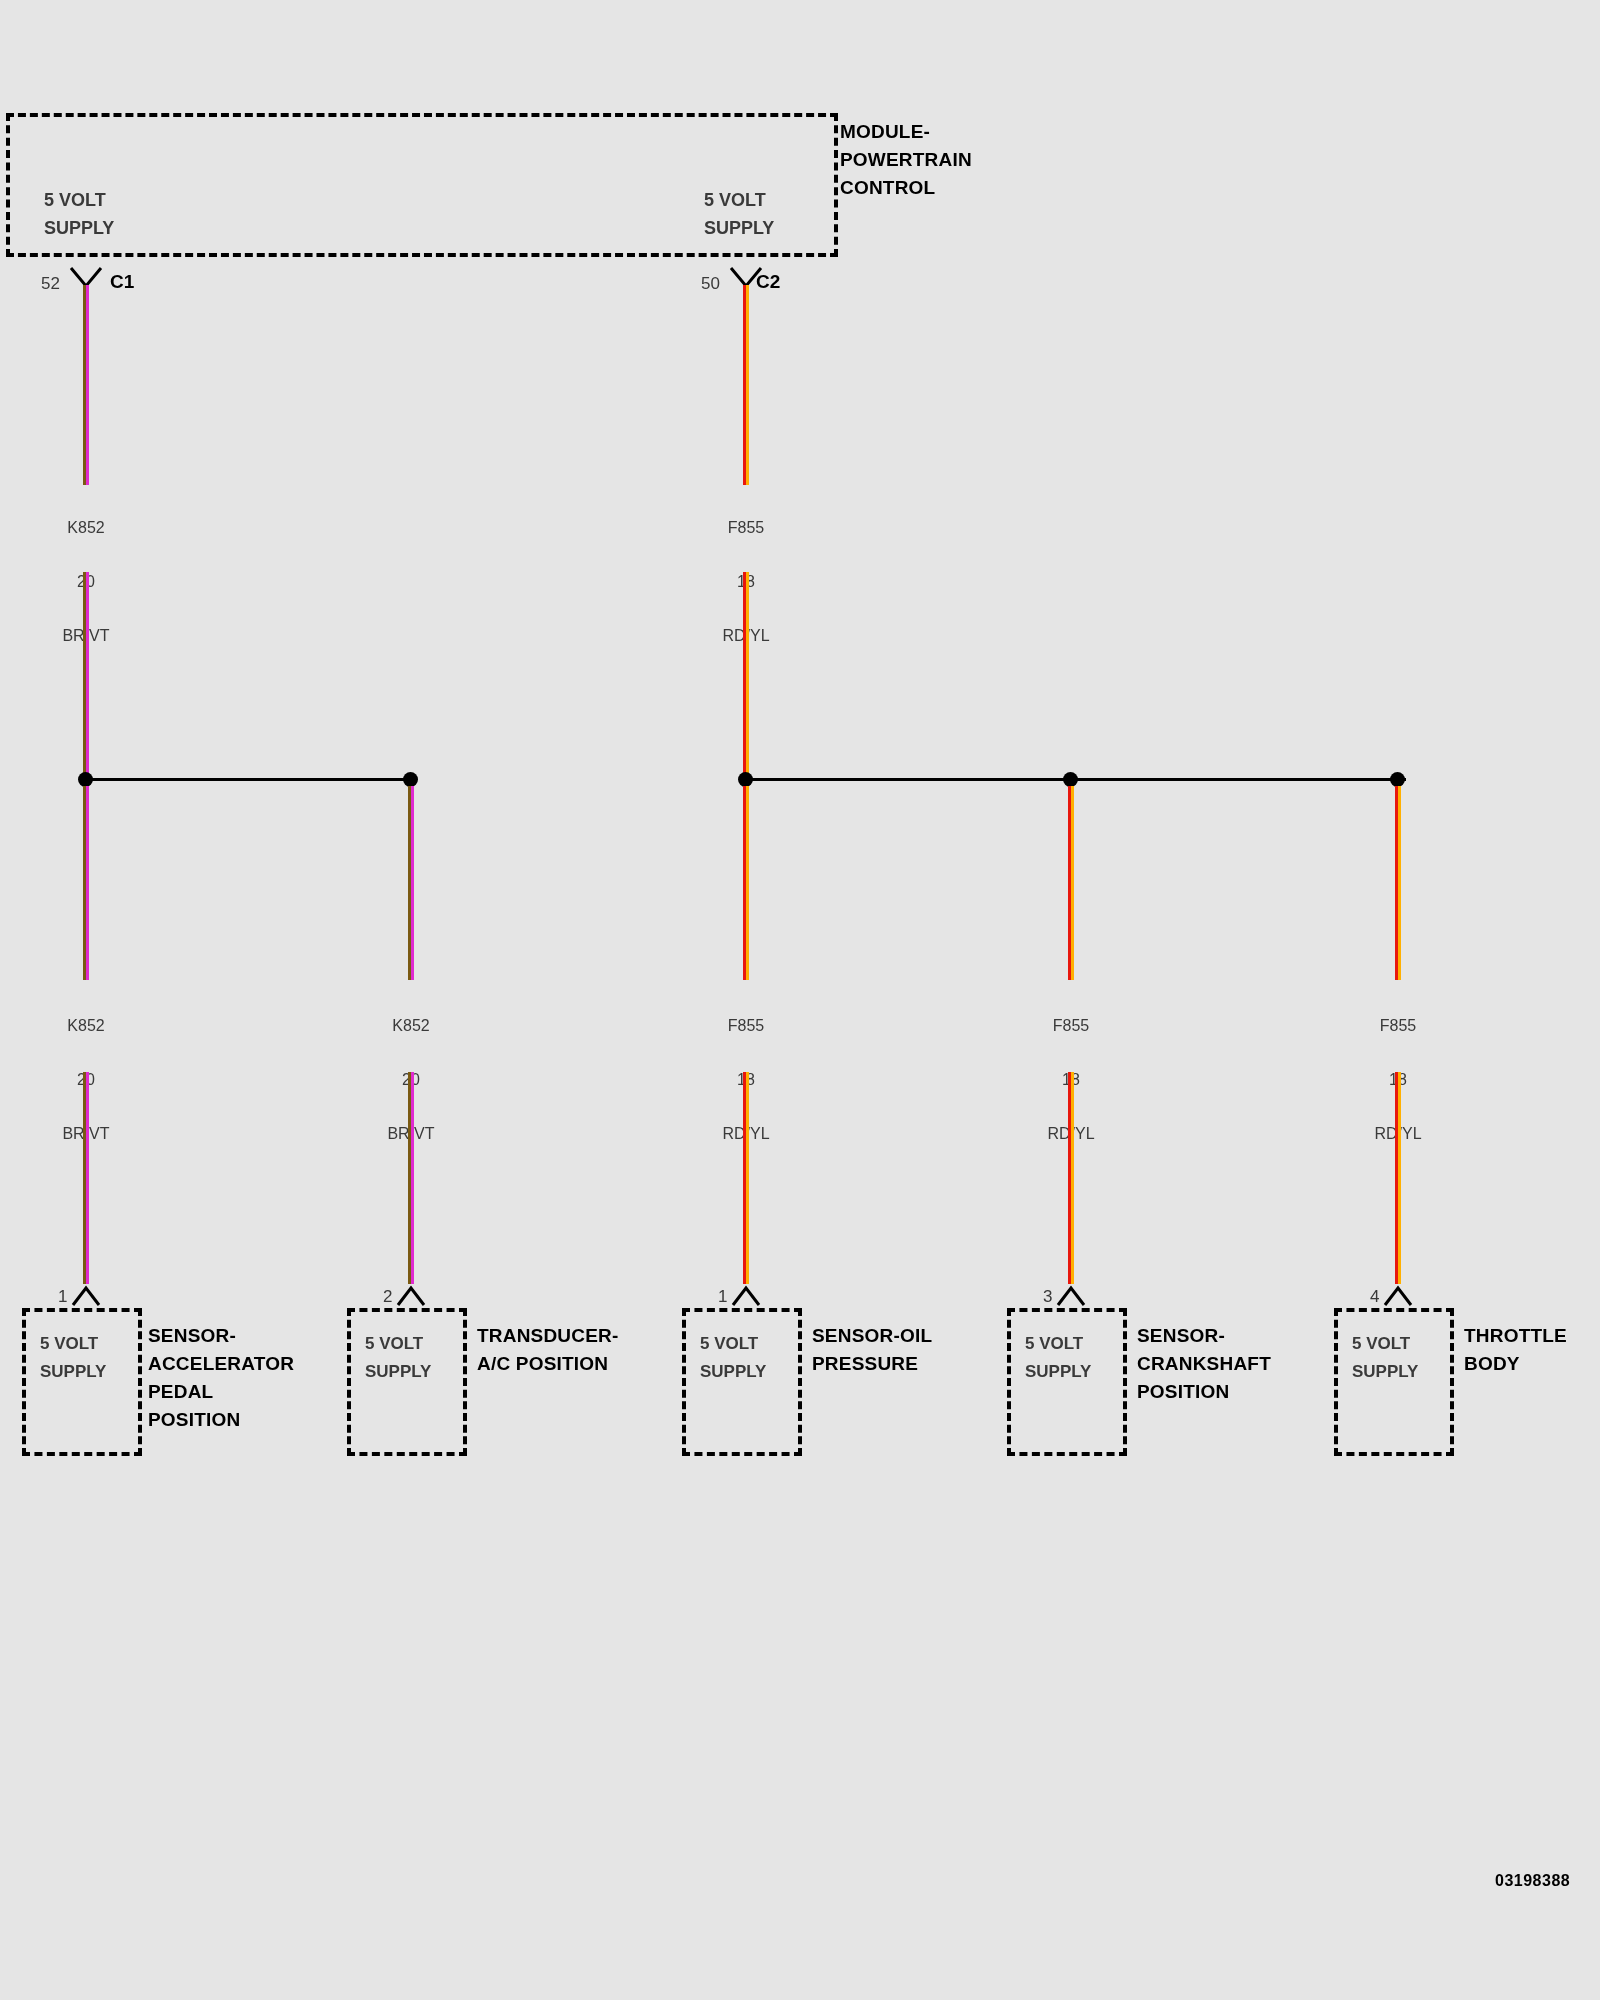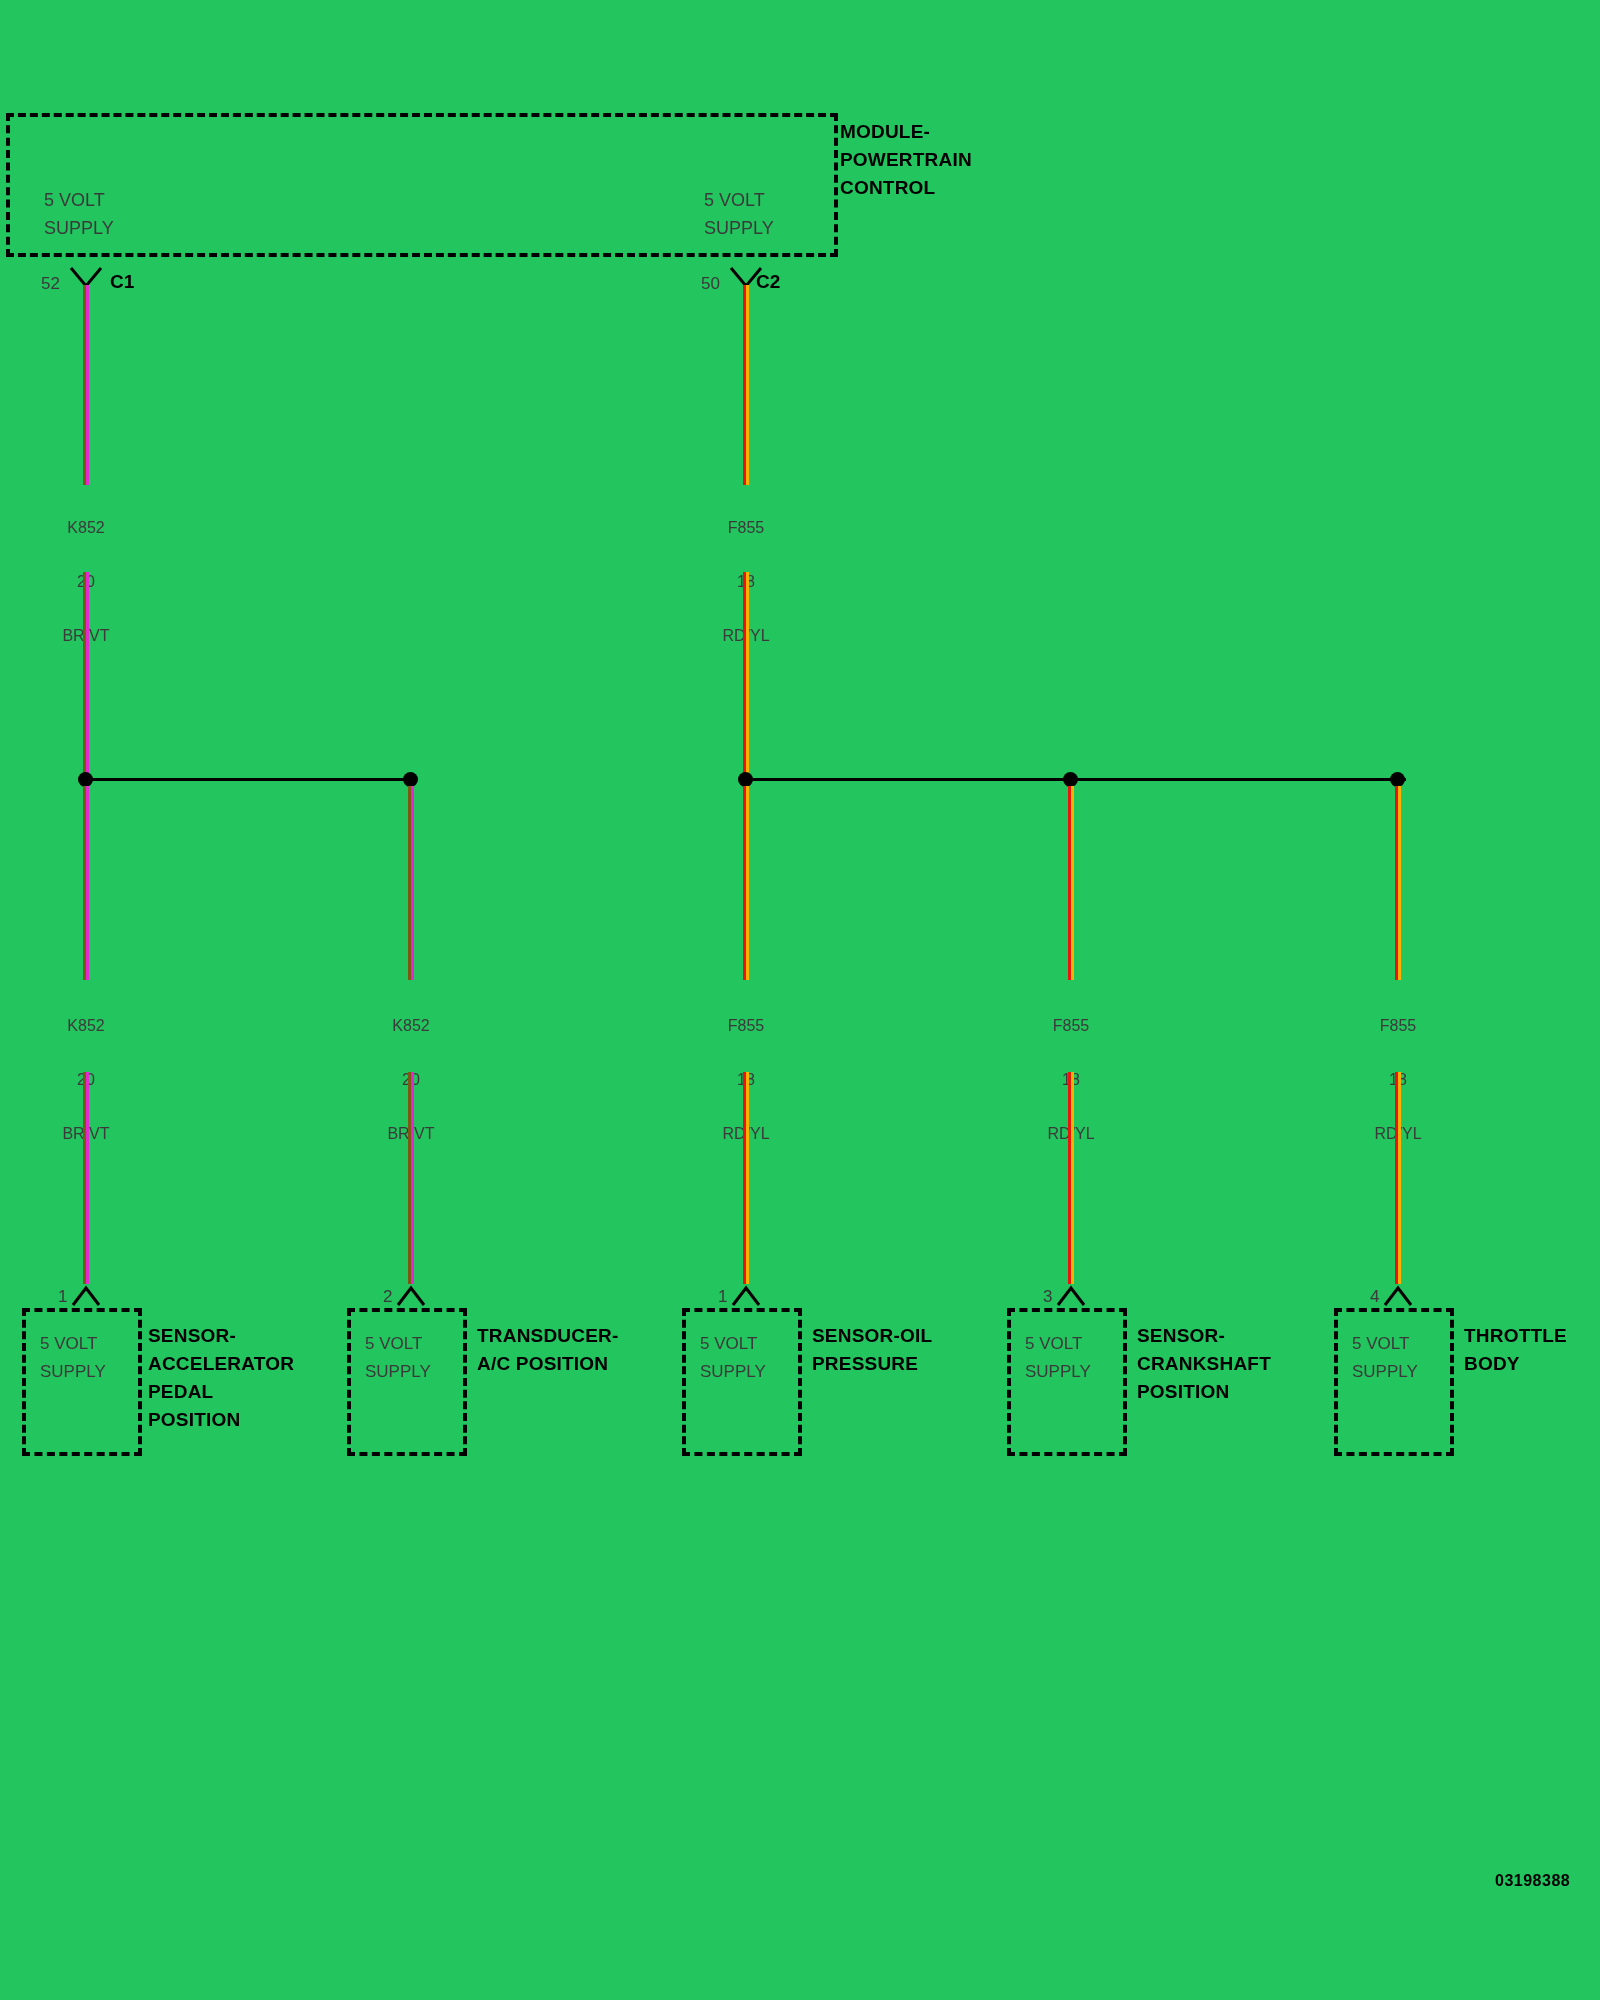--- a/index.html
+++ b/index.html
@@ -4,21 +4,21 @@
 <style>
   html,body{margin:0;padding:0;background:#ffffff;}
   body{
     font-family:"Liberation Sans", sans-serif;
     -webkit-font-smoothing:antialiased;
   }
   #sheet{
     position:relative;
     width:1600px;
     height:2000px;
-    background:#22c55e;
+    background:#e5e5e5;
     overflow:hidden;
   }
 
   
   .dashbox{
     position:absolute;
     border:4px dashed #000000;
     background:transparent;
     box-sizing:border-box;
   }
@@ -29,21 +29,21 @@
     font-size:19px;
     font-weight:bold;
     color:#000000;
     line-height:28px;
     letter-spacing:0.2px;
     white-space:pre-line;
   }
   .label-thin{
     position:absolute;
     font-size:18px;
-    font-weight:400;
+    font-weight:700;
     color:#3a3a3a;
     line-height:28px;
     white-space:pre-line;
   }
   .pin-num{
     position:absolute;
     font-size:17px;
     font-weight:400;
     color:#3a3a3a;
     line-height:18px;

